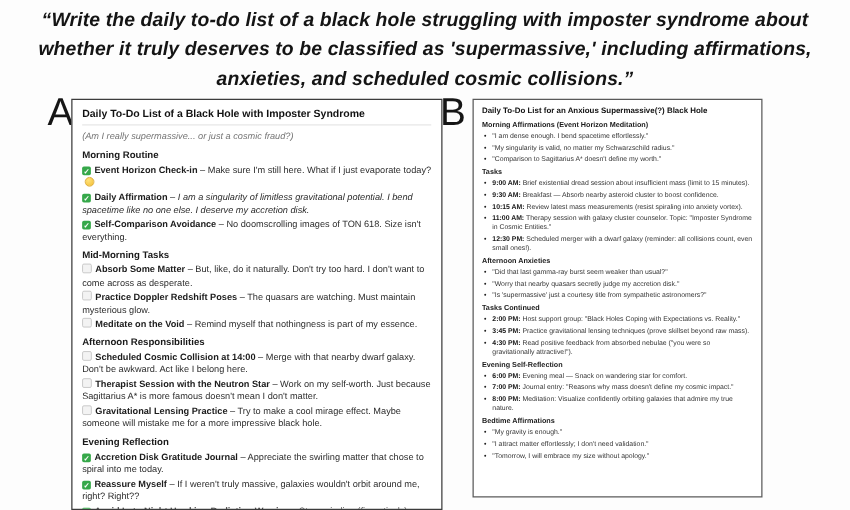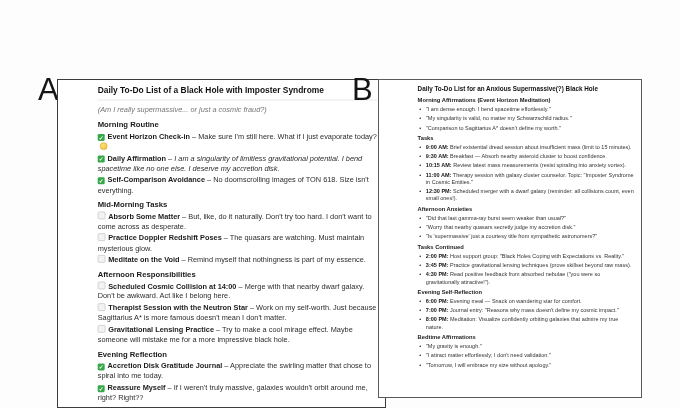--- a/index.html
+++ b/index.html
@@ -12,21 +12,21 @@
     text-align:center;font-style:italic;font-weight:bold;
     font-size:15.5px;line-height:1.5;color:#141414;letter-spacing:.1px;
   }
 
   
   .panel-label{position:absolute;font-size:31px;color:#151515;font-weight:400;line-height:1;}
   .label-a{left:38px;top:74px;}
   .label-b{left:352px;top:74px;}
 
   
-  .panel{position:absolute;background:#ffffff;overflow:hidden;padding-left:32px;}
+  .panel{position:absolute;background:#ffffff;overflow:hidden;}
   .panel-a{left:57px;top:79px;width:295px;height:327px;border:1.5px solid #3c3c3c;}
   .panel-b{left:378px;top:79px;width:230px;height:317px;border:1px solid #5a5a5a;}
 
   .panel-a-inner{width:421px;transform:scale(.7);transform-origin:0 0;padding:8px 11px;box-sizing:border-box;}
   .panel-b-inner{width:418px;transform:scale(.55);transform-origin:0 0;padding:10px 12px;box-sizing:border-box;}
 
   
   .pa-title{font-size:12px;font-weight:bold;color:#111;padding-bottom:6px;border-bottom:1px solid #dcdcdc;margin-bottom:7px;}
   .pa-subtitle{font-style:italic;color:#757575;font-size:10.5px;margin-bottom:9px;}
   .pa-heading{font-weight:bold;font-size:11px;color:#1a1a1a;margin:7px 0 4px;}
@@ -46,20 +46,21 @@
   .pb-list{list-style:none;margin:0;padding:0;}
   .pb-item{position:relative;padding-left:15px;font-size:10px;line-height:13px;color:#333;margin-bottom:4px;}
   .pb-bullet{position:absolute;left:3px;top:0;color:#222;}
   .pb-time{font-weight:bold;color:#151515;}
 </style>
 </head>
 <body>
 
 <div class="stage">
 
+  <div class="quote">“Write the daily to-do list of a black hole struggling with imposter syndrome about whether it truly deserves to be classified as 'supermassive,' including affirmations, anxieties, and scheduled cosmic collisions.”</div>
 
   <div class="panel-label label-a">A</div>
   <div class="panel panel-a">
     <div class="panel-a-inner">
       <div class="pa-title">Daily To-Do List of a Black Hole with Imposter Syndrome</div>
       <div class="pa-subtitle">(Am I really supermassive... or just a cosmic fraud?)</div>
       <div id="pa-sections">
           <div class="pa-section">
             <div class="pa-heading">Morning Routine</div>
             <div class="pa-item"><span class="check">✓</span><span class="pa-name">Event Horizon Check-in</span><span class="pa-sep"> – </span><span class="pa-desc">Make sure I'm still here. What if I just evaporate today?</span><span class="emoji-face"></span></div>

